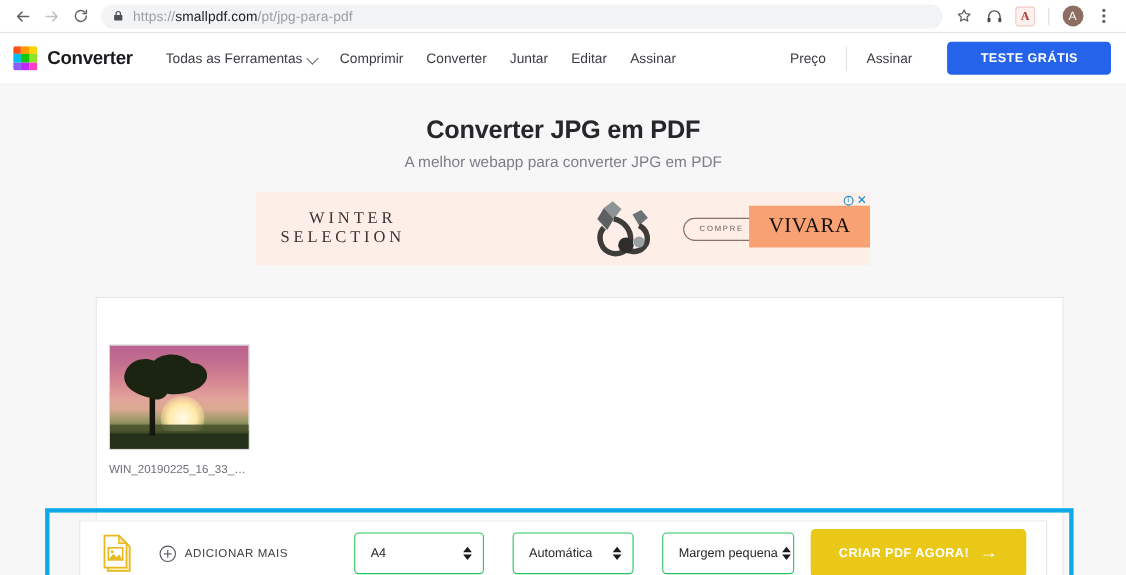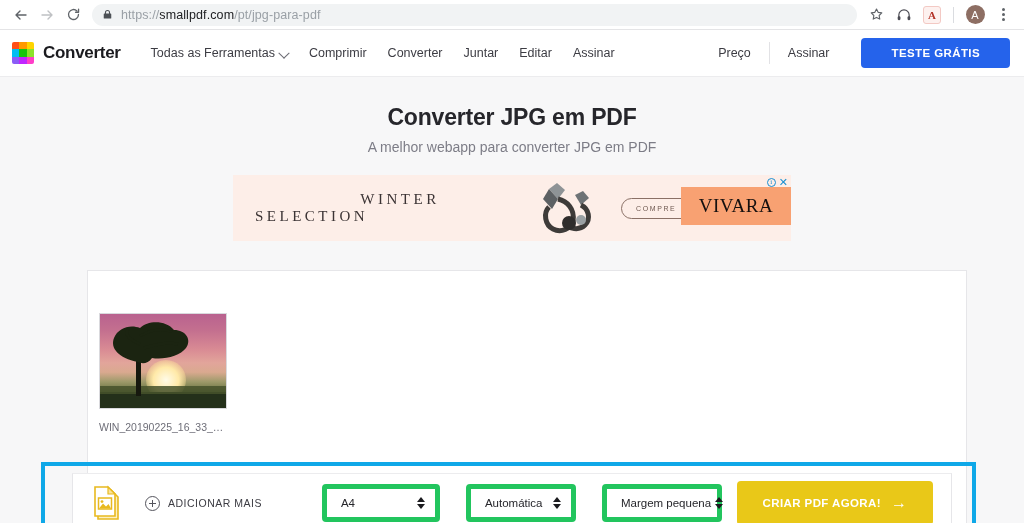--- a/index.html
+++ b/index.html
@@ -138,21 +138,21 @@
   .ad-left { width: 286px; padding-left: 22px; }
   .ad-kicker {
     font-size: 8px; letter-spacing: 2.2px; color:#b08a7a;
     font-family:"Liberation Serif", serif; font-weight:bold;
     margin-bottom: 4px; padding-left: 24px;
   }
   .ad-head1, .ad-head2 {
     font-family:"Liberation Serif", serif; color:#3b3334;
     letter-spacing: 3.5px; line-height: 1.15;
   }
-  .ad-head1 { font-size: 15px; padding-left: 26px; text-align: center; }
+  .ad-head1 { font-size: 15px; padding-left: 26px; }
   .ad-head2 { font-size: 15px; }
   .ad-jewel { width: 92px; height:66px; position:relative; }
   .ad-jewel svg { position:absolute; left:0; top:4px; }
   .ad-cta {
     margin-left: 10px;
     border:1px solid #8a7066; border-radius: 16px;
     padding: 6px 14px;
     font-size: 7px; letter-spacing: 1.6px; color:#6e5850;
     display:flex; align-items:center; gap:10px; white-space:nowrap;
   }
@@ -231,21 +231,21 @@
   }
   .plus-circle::before { left:3px; top:6px; width:7px; height:1.3px; }
   .plus-circle::after { top:3px; left:6px; height:7px; width:1.3px; }
   .add-more-label {
     font-size: 10.5px; letter-spacing:0.5px; color:#3c3c43;
   }
 
   .selects { display:flex; align-items:center; gap: 26px; margin-left: 60px; }
   .select-box {
     height: 38px; background:#fff;
-    border:5px solid #22c55e; border-radius:4px;
+    border:1px solid #22c55e; border-radius:4px;
     display:flex; align-items:center;
     padding: 0 10px 0 14px;
     font-size: 11.5px; color:#26262b;
   }
   .sel-a4 { width: 118px; }
   .sel-auto { width: 110px; }
   .sel-margin { width: 120px; }
   .sel-label { flex:1 1 auto; white-space:nowrap; }
   .spin { display:flex; flex-direction:column; gap:2px; flex:none; margin-left:4px; }
   .spin i {

